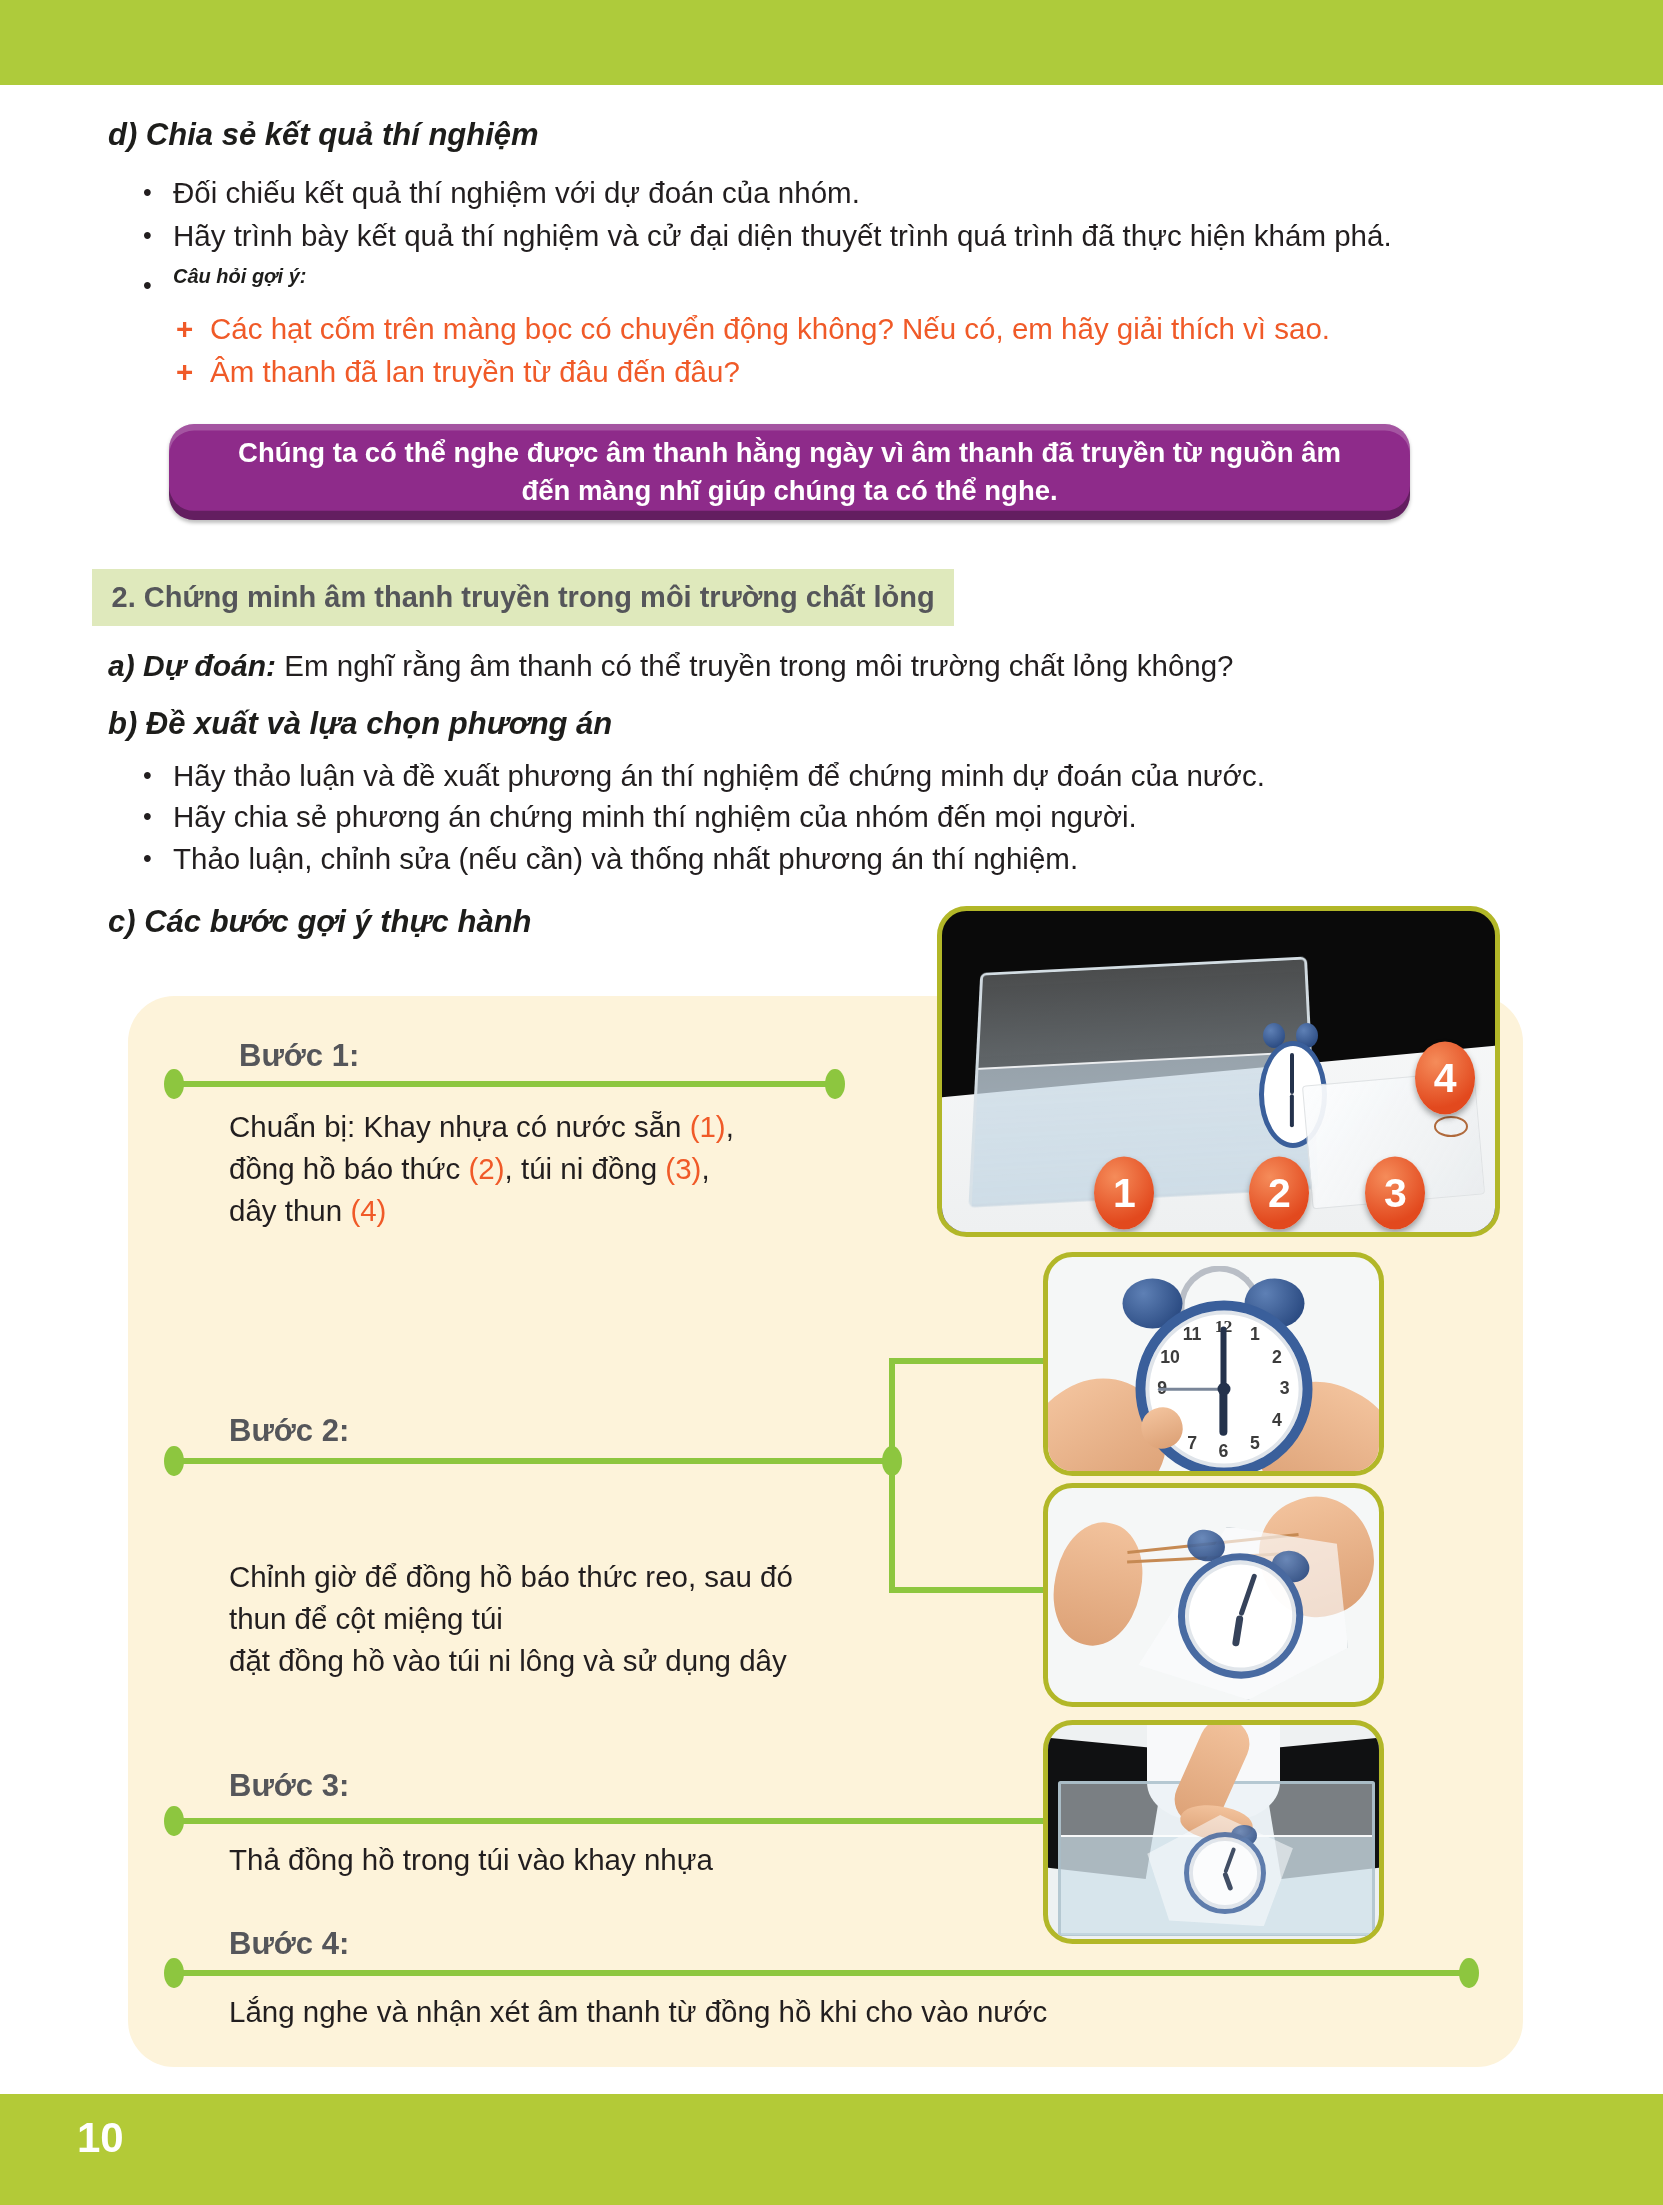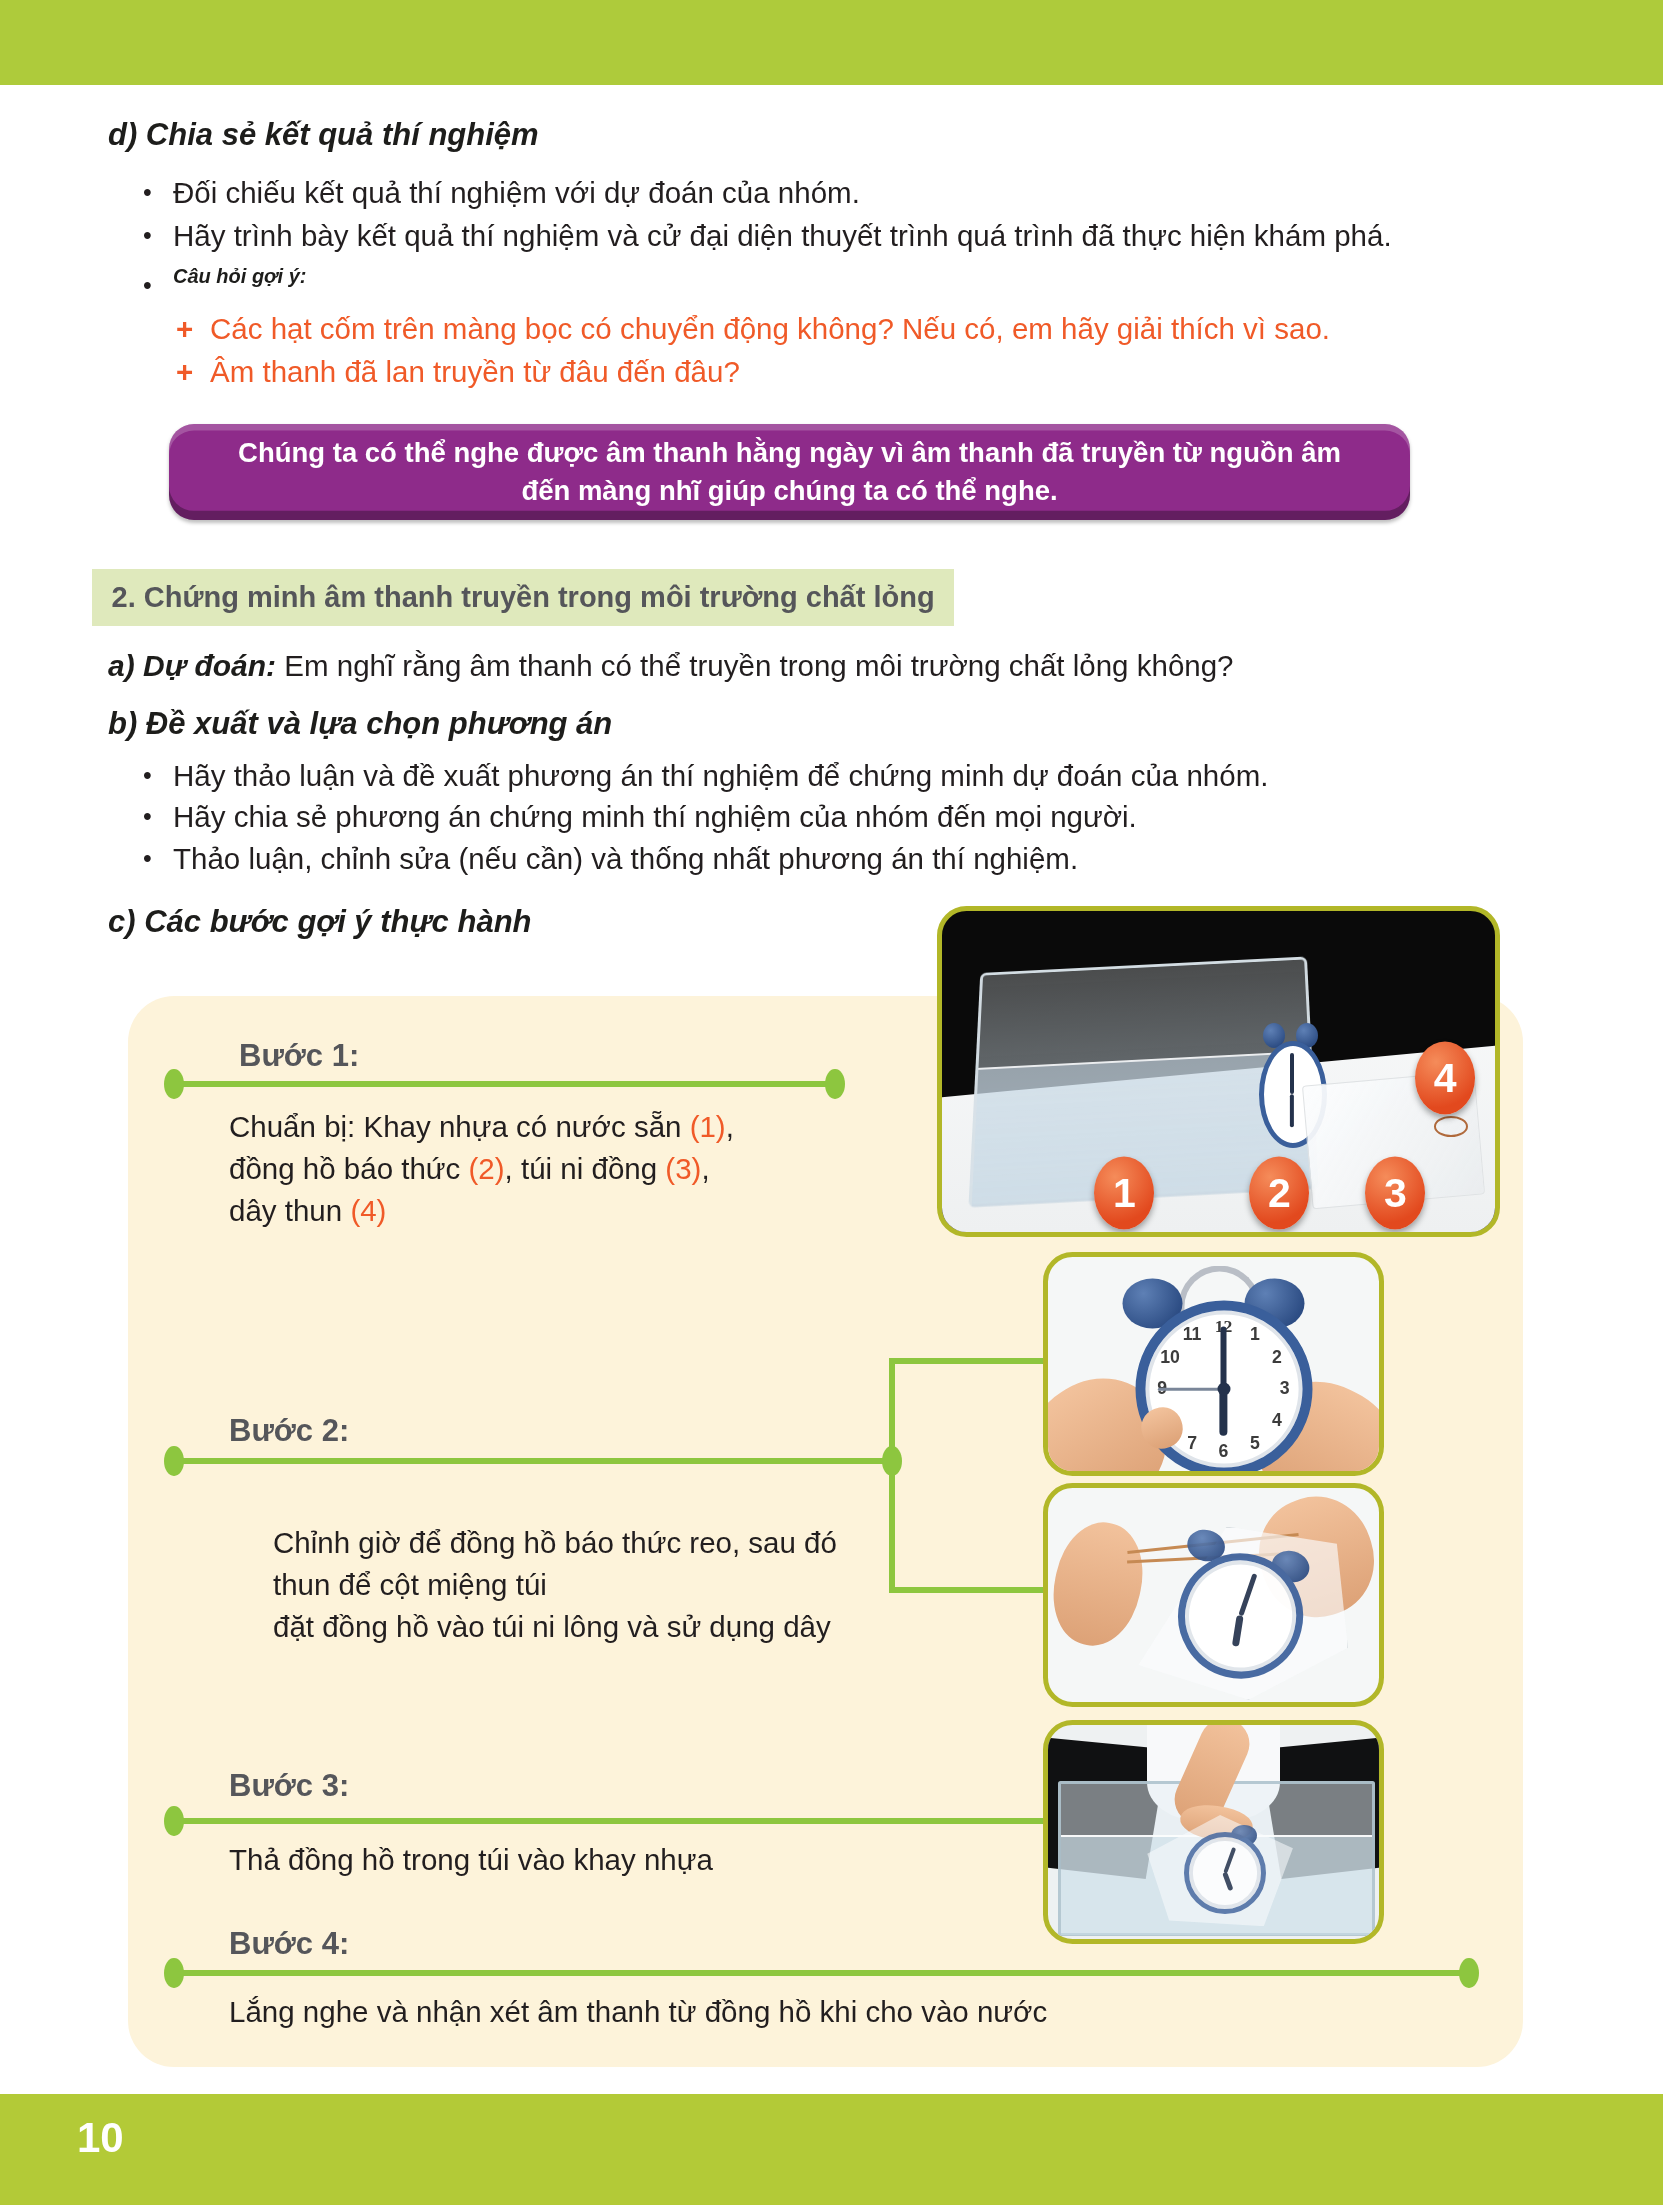--- a/index.html
+++ b/index.html
@@ -87,21 +87,21 @@
 
   <div class="abs sec2-head">2. Chứng minh âm thanh truyền trong môi trường chất lỏng</div>
 
   <div class="abs body45" style="left:108px;top:645px;width:1474px;">
     <span class="h-italic" style="font-size:30px;">a) Dự đoán:</span><span class="seg"> Em nghĩ rằng âm thanh có thể truyền trong môi trường chất lỏng không?</span>
   </div>
 
   <div class="abs h-italic" style="left:108px;top:706px;">b) Đề xuất và lựa chọn phương án</div>
   <div class="abs bullet-row" style="left:143px;top:755px;width:1474px;">
     <span class="bullet-marker">•</span>
-    <span class="body45">Hãy thảo luận và đề xuất phương án thí nghiệm để chứng minh dự đoán của nhóm.</span>
+    <span class="body45">Hãy thảo luận và đề xuất phương án thí nghiệm để chứng minh dự đoán của nước.</span>
   </div>
   <div class="abs bullet-row" style="left:143px;top:796px;width:1474px;">
     <span class="bullet-marker">•</span>
     <span class="body45">Hãy chia sẻ phương án chứng minh thí nghiệm của nhóm đến mọi người.</span>
   </div>
   <div class="abs bullet-row" style="left:143px;top:838px;width:1474px;">
     <span class="bullet-marker">•</span>
     <span class="body45">Thảo luận, chỉnh sửa (nếu cần) và thống nhất phương án thí nghiệm.</span>
   </div>
 
@@ -146,21 +146,21 @@
   </div>
 
   <div class="abs step-title" style="left:229px;top:1413px;">Bước 2:</div>
   <div class="abs gline" style="left:174px;top:1458px;width:718px;"></div>
   <div class="abs gdot" style="left:164px;top:1446px;"></div>
   <div class="abs gdot" style="left:882px;top:1446px;"></div>
 
   <div class="abs gvline" style="left:889px;top:1358px;height:235px;"></div>
   <div class="abs gline" style="left:892px;top:1358px;width:154px;"></div>
   <div class="abs gline" style="left:892px;top:1587px;width:154px;"></div>
-  <div class="abs step-par" style="left:229px;top:1522px;width:694px;margin-left:44px;">
+  <div class="abs step-par" style="left:229px;top:1556px;width:694px;">
     <div><span class="seg">Chỉnh giờ để đồng hồ báo thức reo, sau đó</span></div>
     <div><span class="seg">thun để cột miệng túi</span></div>
     <div><span class="seg">đặt đồng hồ vào túi ni lông và sử dụng dây</span></div>
   </div>
 
   <div class="abs photo-card" style="left:1043px;top:1252px;width:331px;height:214px;">
 
     <div class="abs skin" style="left:-6%;top:58%;width:42%;height:60%;transform:rotate(-32deg);"></div>
     <div class="abs skin" style="left:62%;top:60%;width:44%;height:58%;transform:rotate(26deg);"></div>
 

